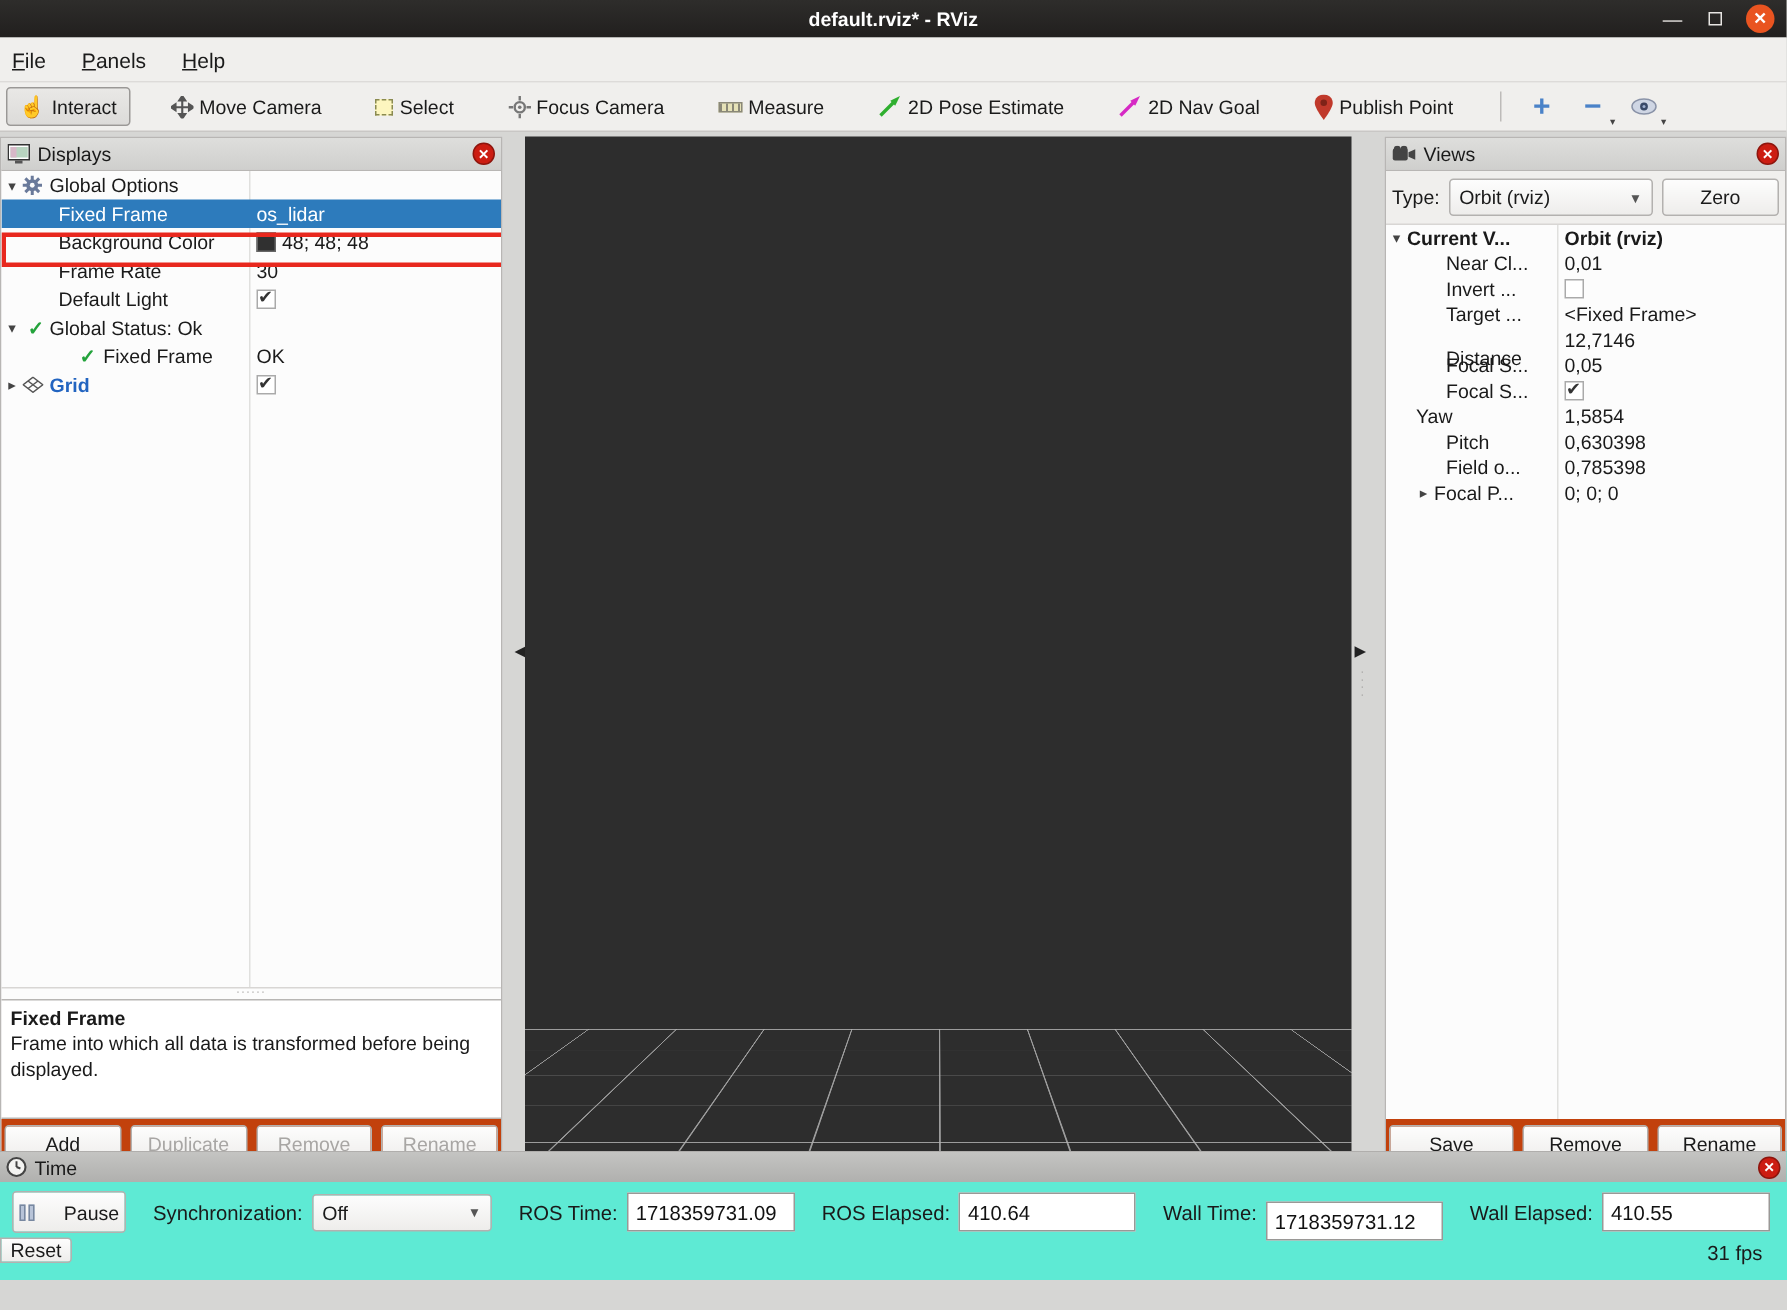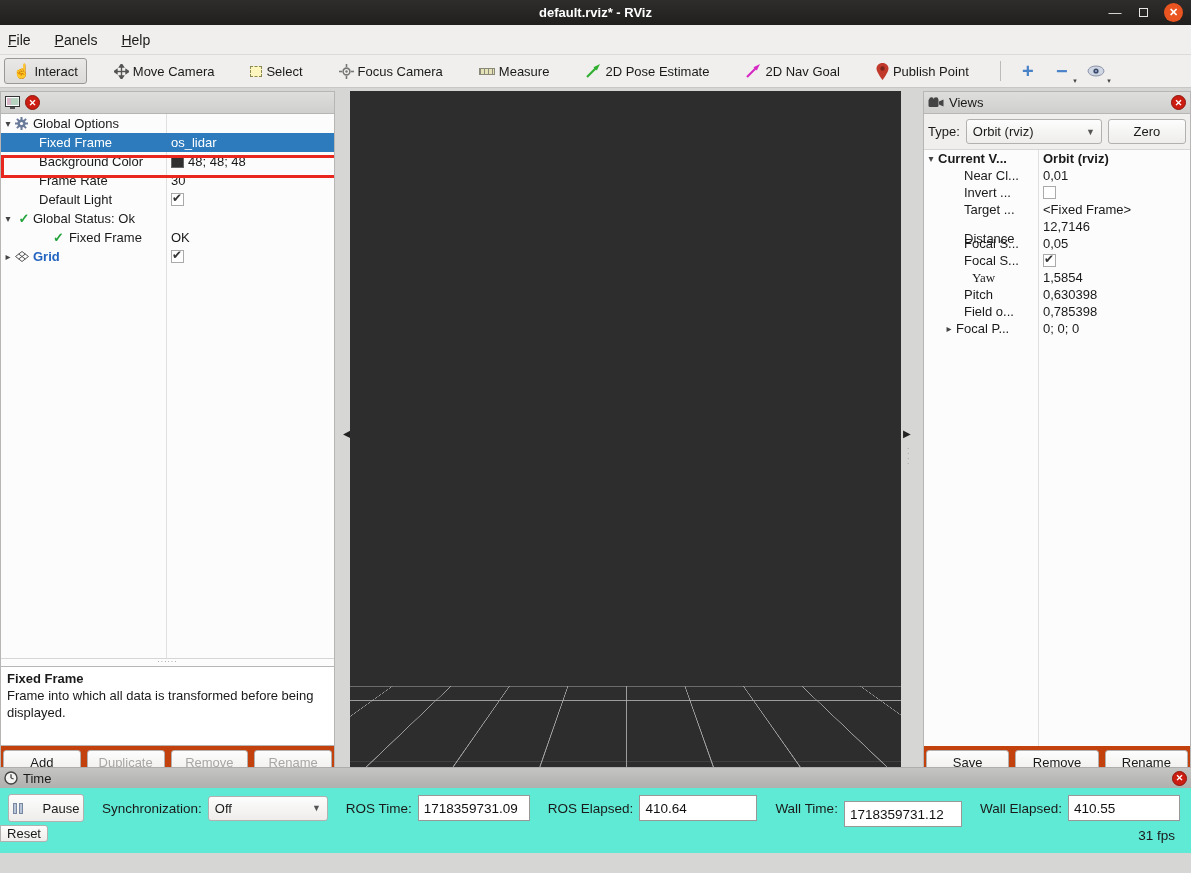--- a/index.html
+++ b/index.html
@@ -238,20 +238,21 @@
   <div class="panel panel-displays">
     <div class="panel-header">
       <span class="icon">
         <svg width="15" height="14" viewBox="0 0 15 14">
             <rect x="0.5" y="0.5" width="14" height="10" fill="#fff" stroke="#333"></rect>
         <rect x="2" y="2" width="11.5" height="7" fill="#b8d4c0"></rect>
             <rect x="2" y="2" width="4" height="7" fill="#d8b8c8"></rect>
         <rect x="5" y="11" width="5" height="2" fill="#555"></rect>
           </svg>
       </span>
+      <span class="panel-title">Displays</span>
       <span class="panel-close">✕</span>
     </div>
     <div class="tree">
       <div class="col-sep"></div>
       <div class="annotation-red"></div>
 
       <div class="trow">
         <div class="name-cell">
           <span class="expander">▾</span>
           <span class="tico">
@@ -439,21 +440,21 @@
       <div class="trow vrow">
         <div class="name-cell" style="padding-left:40px;">
             <span>Focal S...</span>
           </div>
         <div class="val-cell">
             <span class="cb" data-checked="true"></span>
           </div>
       </div>
 
       <div class="trow vrow">
-        <div class="name-cell" style="padding-left:48px;font-family:Liberation Serif, serif;">
+        <div class="name-cell" style="padding-left:20px;">
             <span>Yaw</span>
           </div>
         <div class="val-cell">1,5854</div>
       </div>
 
       <div class="trow vrow">
         <div class="name-cell" style="padding-left:40px;">
             <span>Pitch</span>
           </div>
         <div class="val-cell">0,630398</div>

